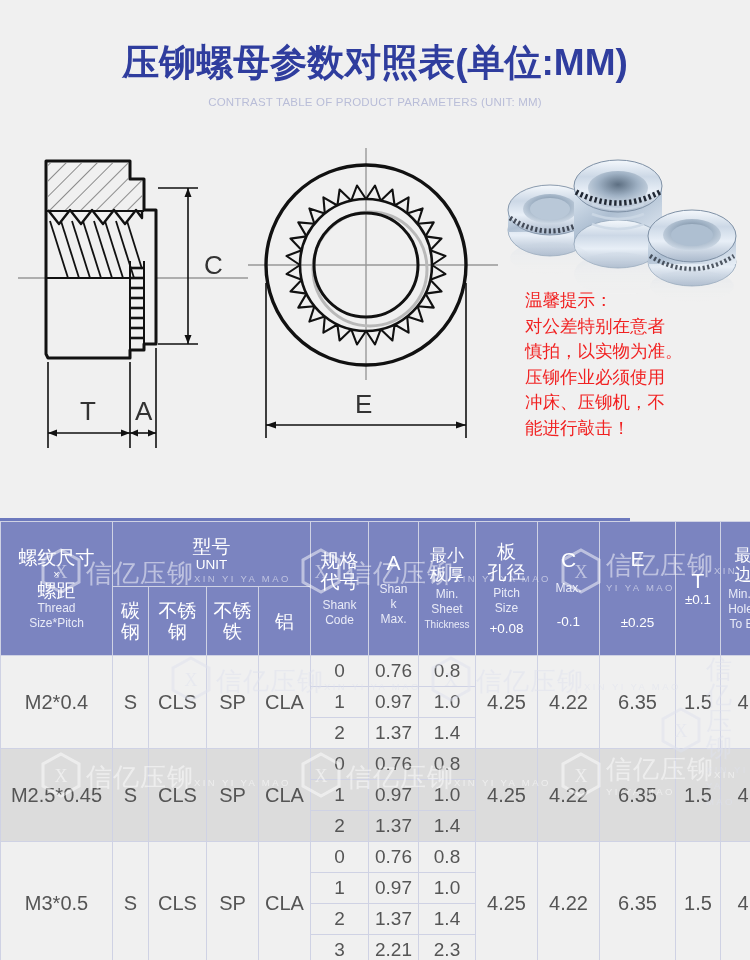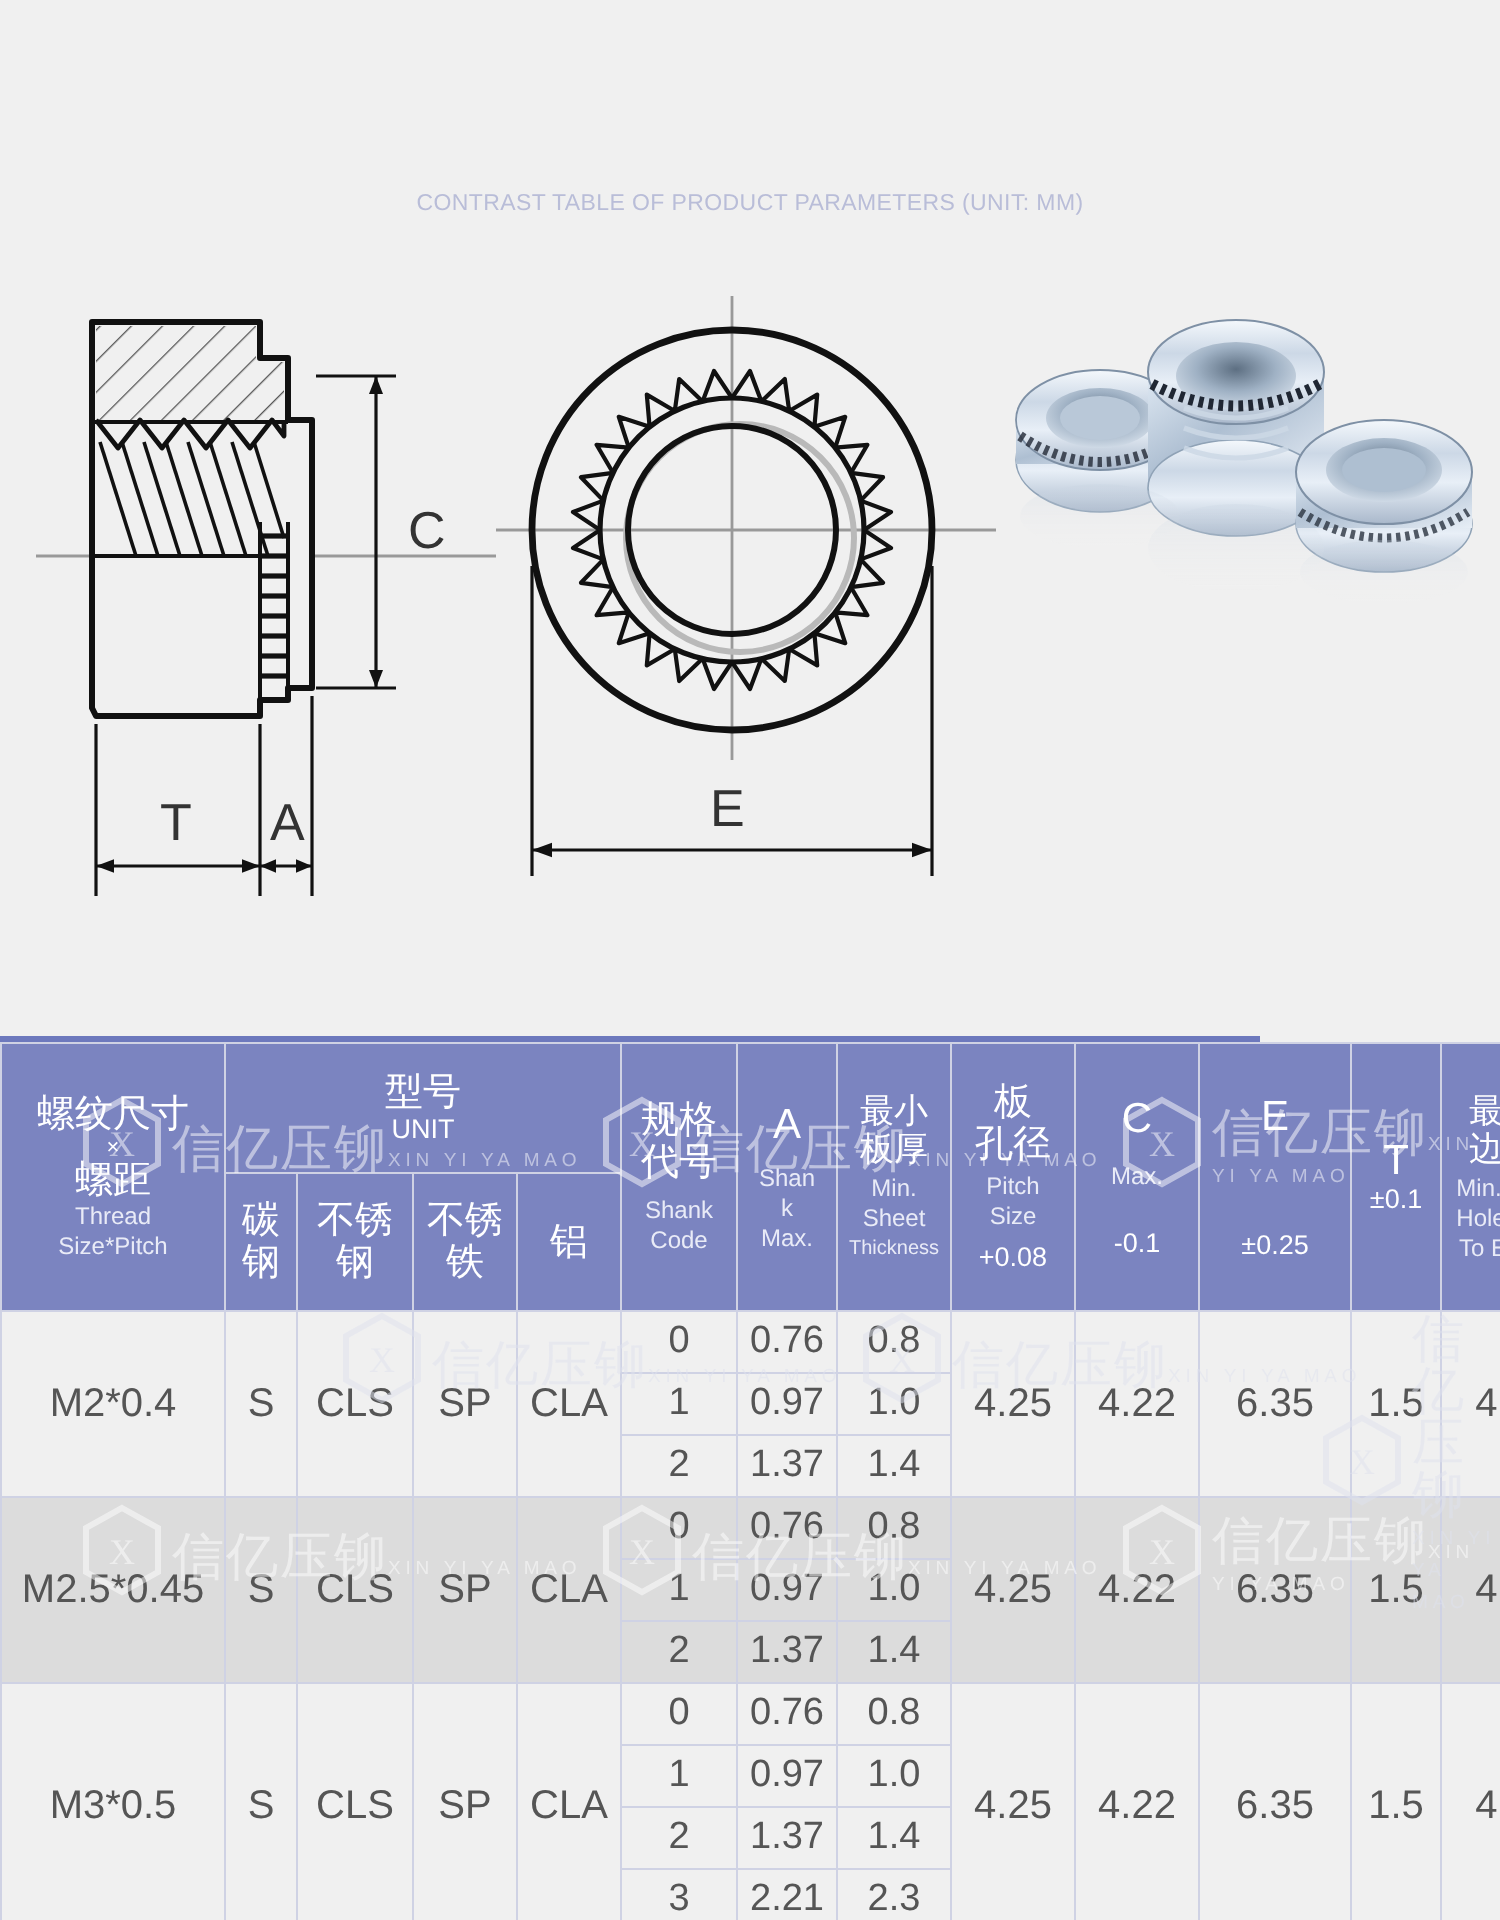--- a/index.html
+++ b/index.html
@@ -110,20 +110,21 @@
   .wm-dark .wm-cn{color:#dfe2ee;}
   .wm-dark .wm-en{color:#dfe2ee;}
   .wm-light .wm-cn{color:#ffffff;}
   .wm-light .wm-en{color:#ffffff;}
 </style>
 </head>
 <body>
 
 <div class="page">
 
+  <div class="title">压铆螺母参数对照表(单位:MM)</div>
   <div class="subtitle">CONTRAST TABLE OF PRODUCT PARAMETERS (UNIT: MM)</div>
 
   <div class="drawings">
 
     <div class="svg-side">
       <svg width="230" height="330" viewBox="0 0 230 330">
         <defs>
           <pattern id="hatch" patternUnits="userSpaceOnUse" width="11" height="11" patternTransform="rotate(45)">
             <line x1="0" y1="0" x2="0" y2="11" stroke="#555" stroke-width="1.3"></line>
           </pattern>
@@ -273,20 +274,26 @@
       </g>
 
       <g opacity="0.55">
         <ellipse cx="52" cy="106" rx="40" ry="16" fill="url(#refl)"></ellipse>
         <ellipse cx="120" cy="122" rx="44" ry="22" fill="url(#refl)"></ellipse>
         <ellipse cx="194" cy="134" rx="42" ry="16" fill="url(#refl)"></ellipse>
       </g>
     </svg>
   </div>
 
+  <div class="notice">温馨提示：
+对公差特别在意者
+慎拍，以实物为准。
+压铆作业必须使用
+冲床、压铆机，不
+能进行敲击！</div>
 
   <div class="table-wrap">
     <table class="param">
       <colgroup>
         <col style="width:112px">
           <col style="width:36px">
           <col style="width:58px">
         <col style="width:52px">
           <col style="width:52px">
           <col style="width:58px">

